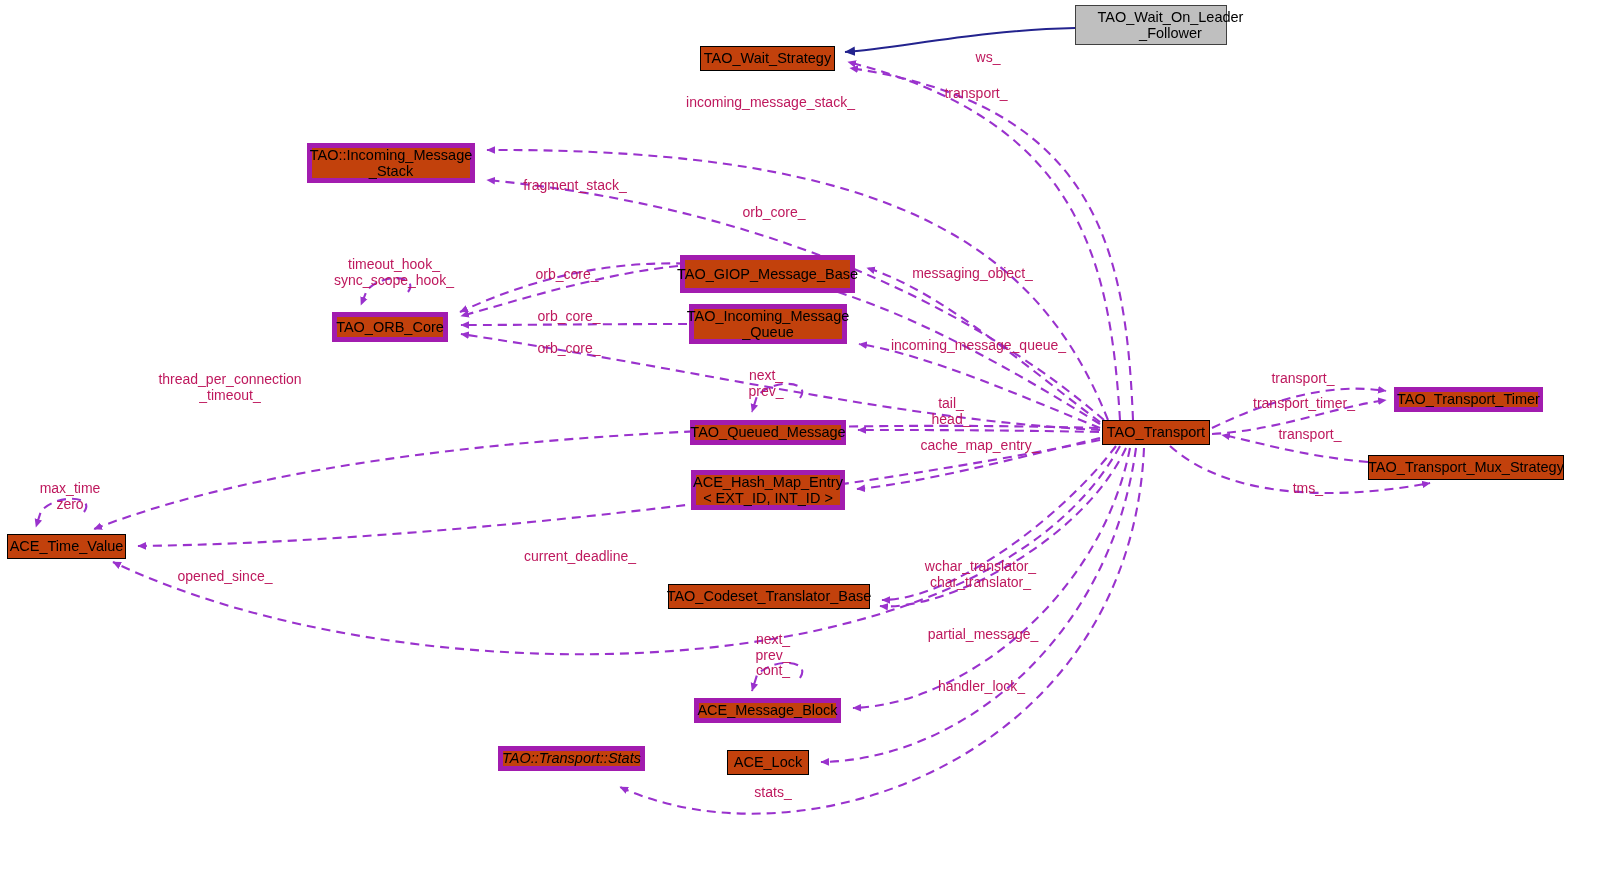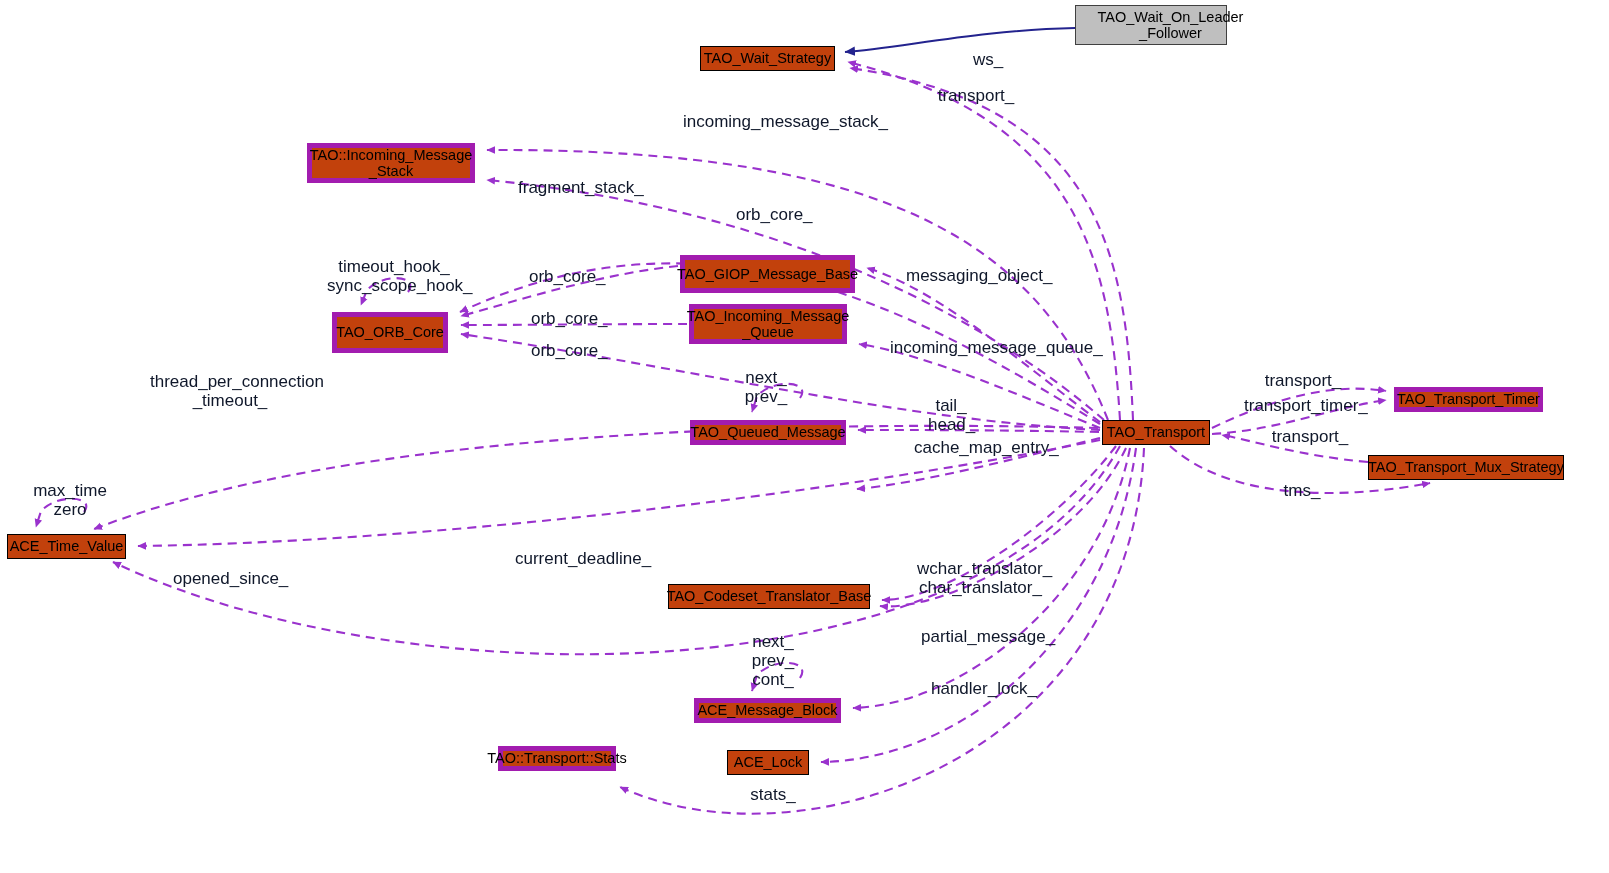--- a/index.html
+++ b/index.html
@@ -4,21 +4,21 @@
 <style>
   html,body{margin:0;padding:0;background:#ffffff;}
   body{font-family:"Liberation Sans", sans-serif;}
   #canvas{position:relative;width:1609px;height:873px;background:#ffffff;overflow:hidden;}
   #edges{position:absolute;left:0;top:0;width:1609px;height:873px;}
   .node{position:absolute;box-sizing:border-box;background:#c2410c;border:1px solid #000000;
         display:flex;align-items:center;justify-content:center;text-align:center;
         font-size:14.5px;color:#000000;line-height:1.12;white-space:pre;z-index:5;}
   .node.red{border:5px solid #a21caf;}
   .node.gray{background:#bfbfbf;border:1px solid #404040;}
-  .elabel{position:absolute;font-size:17px;color:#0f172a;line-height:1.12;
+  .elabel{position:absolute;font-size:14px;color:#be185d;line-height:1.12;
           white-space:pre;text-align:center;z-index:6;}
 </style>
 </head>
 <body>
 
 <div id="canvas">
 
   <svg id="edges" viewBox="0 0 1609 873" xmlns="http://www.w3.org/2000/svg">
     <defs>
       <marker id="ah" markerWidth="9" markerHeight="9" refX="8" refY="4.5" orient="auto" markerUnits="userSpaceOnUse">
@@ -92,49 +92,51 @@
   </svg>
 
   <div class="node gray" style="left:1075px;top:5px;width:152px;height:40px;padding-left:39px;">TAO_Wait_On_Leader
 _Follower</div>
 
   <div class="node" style="left:700px;top:46px;width:135px;height:25px;">TAO_Wait_Strategy</div>
 
   <div class="node red" style="left:307px;top:143px;width:168px;height:40px;">TAO::Incoming_Message
 _Stack</div>
 
-  <div class="node red" style="left:332px;top:312px;width:116px;height:41px;">TAO_ORB_Core</div>
+  <div class="node red" style="left:332px;top:312px;width:116px;height:30px;">TAO_ORB_Core</div>
 
   <div class="node red" style="left:680px;top:255px;width:175px;height:38px;">TAO_GIOP_Message_Base</div>
 
   <div class="node red" style="left:689px;top:304px;width:158px;height:40px;">TAO_Incoming_Message
 _Queue</div>
 
   <div class="node red" style="left:690px;top:420px;width:156px;height:25px;">TAO_Queued_Message</div>
 
+  <div class="node red" style="left:691px;top:470px;width:154px;height:40px;">ACE_Hash_Map_Entry
+&lt; EXT_ID, INT_ID &gt;</div>
 
   <div class="node" style="left:1102px;top:420px;width:108px;height:25px;">TAO_Transport</div>
 
   <div class="node red" style="left:1394px;top:387px;width:149px;height:25px;">TAO_Transport_Timer</div>
 
   <div class="node" style="left:1368px;top:455px;width:196px;height:25px;">TAO_Transport_Mux_Strategy</div>
 
   <div class="node" style="left:7px;top:534px;width:119px;height:25px;">ACE_Time_Value</div>
 
   <div class="node" style="left:668px;top:584px;width:202px;height:25px;">TAO_Codeset_Translator_Base</div>
 
   <div class="node red" style="left:694px;top:698px;width:147px;height:25px;">ACE_Message_Block</div>
 
   <div class="node" style="left:727px;top:750px;width:82px;height:25px;">ACE_Lock</div>
 
-  <div class="node red" style="left:498px;top:746px;width:118px;height:25px;">TAO::Transport::Stats</div>
+  <div class="node red" style="left:498px;top:746px;width:147px;height:25px;font-style:italic;">TAO::Transport::Stats</div>
 
   <div class="elabel" style="left:963px;top:50px;width:50px;">ws_</div>
   <div class="elabel" style="left:935px;top:86px;width:82px;">transport_</div>
-  <div class="elabel" style="left:683px;top:112px;width:175px;text-align:center;">incoming_message_stack_</div>
+  <div class="elabel" style="left:683px;top:95px;width:175px;text-align:center;">incoming_message_stack_</div>
   <div class="elabel" style="left:518px;top:178px;width:114px;">fragment_stack_</div>
   <div class="elabel" style="left:736px;top:205px;width:76px;">orb_core_</div>
   <div class="elabel" style="left:327px;top:257px;width:134px;">timeout_hook_
 sync_scope_hook_</div>
   <div class="elabel" style="left:529px;top:267px;width:76px;">orb_core_</div>
   <div class="elabel" style="left:906px;top:266px;width:133px;">messaging_object_</div>
   <div class="elabel" style="left:531px;top:309px;width:76px;">orb_core_</div>
   <div class="elabel" style="left:890px;top:338px;width:177px;">incoming_message_queue_</div>
   <div class="elabel" style="left:531px;top:341px;width:76px;">orb_core_</div>
   <div class="elabel" style="left:150px;top:372px;width:160px;">thread_per_connection
@@ -142,21 +144,21 @@
   <div class="elabel" style="left:739px;top:368px;width:54px;">next_
 prev_</div>
   <div class="elabel" style="left:1262px;top:371px;width:82px;">transport_</div>
   <div class="elabel" style="left:903px;top:396px;width:46px;margin-left:25px;">tail_
 head_</div>
   <div class="elabel" style="left:1244px;top:396px;width:120px;">transport_timer_</div>
   <div class="elabel" style="left:914px;top:438px;width:132px;">cache_map_entry_</div>
   <div class="elabel" style="left:1269px;top:427px;width:82px;">transport_</div>
   <div class="elabel" style="left:33px;top:481px;width:74px;">max_time
 zero</div>
-  <div class="elabel" style="left:1281px;top:481px;width:42px;">tms_</div>
+  <div class="elabel" style="left:1281px;top:481px;width:42px;text-align:right;">tms_</div>
   <div class="elabel" style="left:515px;top:527px;width:130px;margin-top:22px;">current_deadline_</div>
   <div class="elabel" style="left:173px;top:569px;width:104px;">opened_since_</div>
   <div class="elabel" style="left:917px;top:559px;width:127px;">wchar_translator_
 char_translator_</div>
   <div class="elabel" style="left:921px;top:627px;width:124px;">partial_message_</div>
   <div class="elabel" style="left:746px;top:632px;width:54px;">next_
 prev_
 cont_</div>
   <div class="elabel" style="left:931px;top:679px;width:101px;">handler_lock_</div>
   <div class="elabel" style="left:748px;top:785px;width:50px;">stats_</div>

